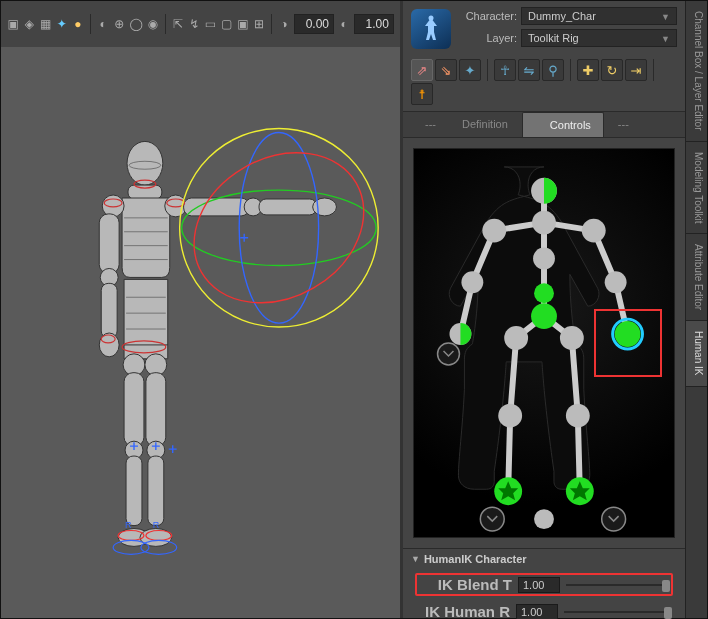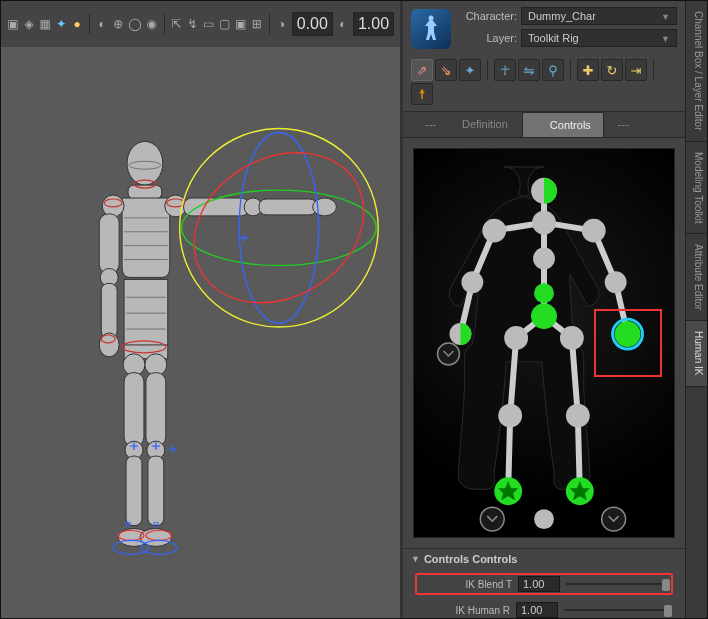--- a/index.html
+++ b/index.html
@@ -47,21 +47,21 @@
   }
   .vp-toolbar .sep {
     width: 1px; height: 20px;
     background: #2a2a2a;
     margin: 0 2px;
   }
   .vp-toolbar .numbox {
     width: 44px;
     background: #2a2a2a;
     color: #ddd;
-    font-size: 16px;
+    font-size: 12px;
     padding: 2px 4px;
     border: 1px solid #222;
     text-align: right;
   }
   .vp-canvas {
     position: absolute;
     top: 46px; left: 0; right: 0; bottom: 0;
     background: #5a5a5a;
   }
 
@@ -232,21 +232,22 @@
   }
   .ctrl-row.highlighted {
     border: 2px solid #e33;
     border-radius: 2px;
     padding: 1px;
   }
   .ctrl-row label {
     width: 94px;
     text-align: right;
     color: #bbb;
-    font-size: 10px;
+    font-size: 15px;
+    font-weight: bold;
   }
   .ctrl-row .val {
     width: 42px;
     background: #2a2a2a;
     border: 1px solid #1a1a1a;
     color: #ccc;
     padding: 1px 4px;
     font-size: 11px;
     text-align: left;
   }
@@ -498,21 +499,21 @@
             <circle cx="200" cy="372" r="12"></circle>
             <path d="M195 369 l5 5 5 -5" fill="none"></path>
           </g>
         </svg>
         
         <div class="highlight-box" style="left:180px; top:160px; width:68px; height:68px;"></div>
       </div>
 
       <div class="section-head">
         <span class="tri">▼</span>
-        <span>Controls Controls</span>
+        <span>HumanIK Character</span>
       </div>
       <div class="controls-body">
         <div class="ctrl-row highlighted">
           <label>IK Blend T</label>
           <div class="val">1.00</div>
           <div class="slider">
             <div class="track"></div>
               <div class="thumb" style="left:calc(100% - 8px)"></div>
           </div>
         </div>

